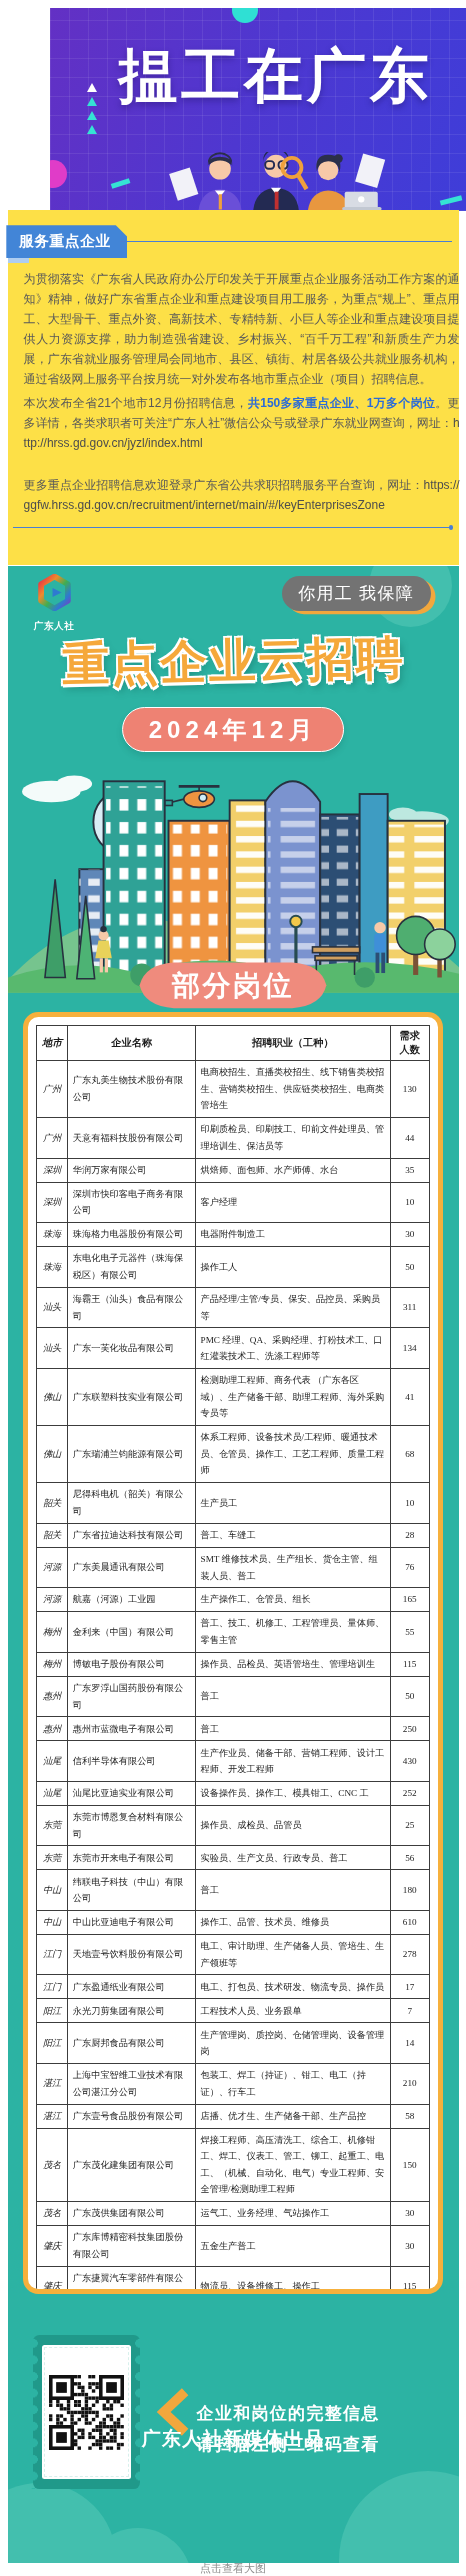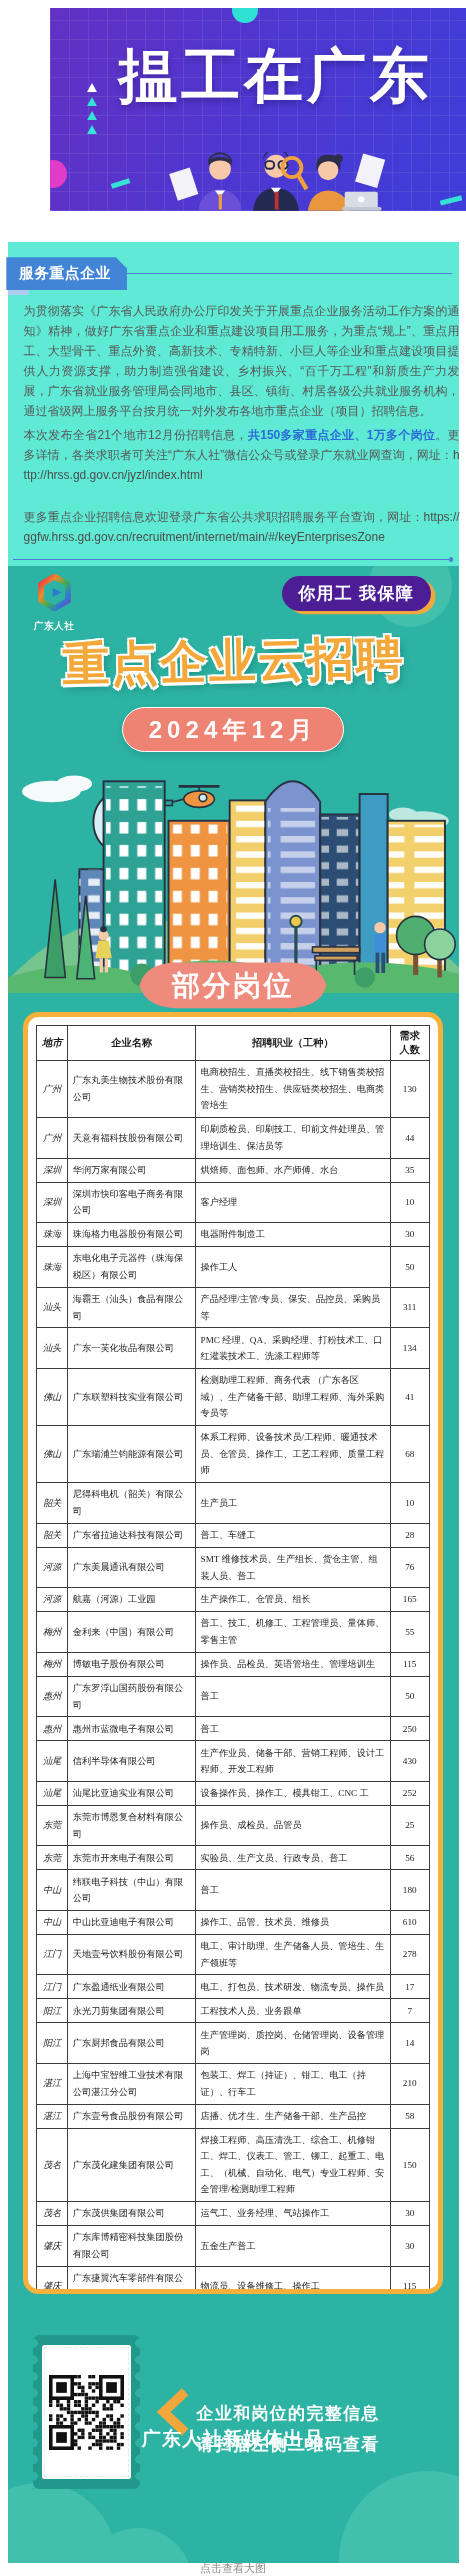--- a/index.html
+++ b/index.html
@@ -24,21 +24,21 @@
   .tri.t4 { left:37px; top:117px; border-bottom:9.6px solid #35e2d4; }
   .dot-cyan-top { position:absolute; left:182px; top:-10.2px; width:25.5px; height:25.5px; border-radius:50%; background:#2fe0d4; }
   .dot-magenta { position:absolute; left:-11.5px; top:152px; width:28px; height:28px; border-radius:50%; background:#e03cc8; }
   .dot-cyan-right { position:absolute; right:11.5px; top:139px; width:16.6px; height:20.4px; border-radius:50%; background:#27b9d8; }
   .bar-pink-right { position:absolute; right:6.4px; top:71px; width:21.7px; height:4.5px; background:#ec3aa8; transform:rotate(-18deg); }
   .bar-cyan-left { position:absolute; left:61px; top:173px; width:19px; height:4.5px; background:#35e2d4; transform:rotate(-18deg); }
   .bar-cyan-right2 { position:absolute; right:39px; top:190px; width:21.7px; height:4.5px; background:#35e2d4; transform:rotate(-14deg); }
   .people { position:absolute; left:50%; transform:translateX(-50%); bottom:0; }
 
   
-  .white-section { position:absolute; left:7.6px; top:210px; width:451px; height:355px; background:#5eead4;margin-top:32px; }
+  .white-section { position:absolute; left:7.6px; top:210px; width:451px; height:355px; background:#fde047; }
   .badge-wrap { position:absolute; left:-1.3px; top:15.3px; }
   .badge-shadow { position:absolute; left:1.3px; bottom:-5.1px; width:21.7px; height:14px; background:#aecdf0; }
   .section-badge { position:relative; display:inline-block; background:#4285d7; color:#fff; font-size:14.7px; font-weight:700;
     padding:7px 16.6px 7px 12.7px; letter-spacing:0.6px;
     clip-path:polygon(0 0, calc(100% - 11.5px) 0, 100% 11.5px, 100% 100%, 0 100%); }
   .badge-line { position:absolute; left:112px; right:6.4px; top:31px; height:1.3px; background:#4a7fd4; }
   .para { position:absolute; left:16px; width:436px; font-size:12px; line-height:20px; color:#595959; text-align:justify; }
   .p1 { top:59px; }
   .p2 { top:183px; }
   .p3 { top:265px; }
@@ -50,21 +50,21 @@
   
   .poster { position:absolute; left:7.6px; top:566px; width:451px; height:1997px; background:#2cb3a3; overflow:hidden; }
   .cloud { position:absolute; border-radius:50%; background:#43bfae; }
   .cloud.c1 { left:361px; top:-21.7px; width:83px; height:83px; }
   .cloud.c2 { left:-45px; top:1917px; width:153px; height:153px; }
   .cloud.c3 { left:76px; top:1962px; width:108px; height:108px; }
   .cloud.c4 { left:331px; top:1905px; width:178px; height:178px; }
 
   .logo { position:absolute; left:18px; top:7.6px; width:57px; text-align:center; }
   .logo-label { margin-top:7px; color:#fff; font-size:9.6px; font-weight:700; letter-spacing:0.6px; }
-  .slogan { position:absolute; right:28px; top:10.2px; background:#4c1d95; color:#fff; font-size:17px; font-weight:700;
+  .slogan { position:absolute; right:28px; top:10.2px; background:#737373; color:#fff; font-size:17px; font-weight:400;
     letter-spacing:1.3px; padding:5.7px 16.6px; border-radius:20.4px; box-shadow:4.5px 3.2px 0 #f2a73d; }
   .poster-title { position:absolute; top:64px; left:0; right:0; text-align:center; font-size:47px; font-weight:900;
     color:#f5a83a; letter-spacing:1.9px; transform:rotate(-1.2deg);
     text-shadow:1.9px 1.9px 0 #fff,-1.9px 1.9px 0 #fff,1.9px -1.9px 0 #fff,-1.9px -1.9px 0 #fff,0 3.2px 0 #fff,3.2px 5.1px 7.6px rgba(0,70,60,.35); }
   .date-pill { position:absolute; top:141px; left:50%; transform:translateX(-50%); background:#ee8273; border:1.9px solid #fff;
     border-radius:24px; color:#fff; font-size:24px; font-weight:800; letter-spacing:5.1px; padding:5.7px 25.5px; white-space:nowrap;
     box-shadow:0 3.8px 6.4px rgba(0,70,60,.15); }
   .city { position:absolute; left:0; top:159px; }
 
   .ribbon { position:absolute; top:392px; left:50%; transform:translateX(-50%); width:197px; height:55px; z-index:3; }

